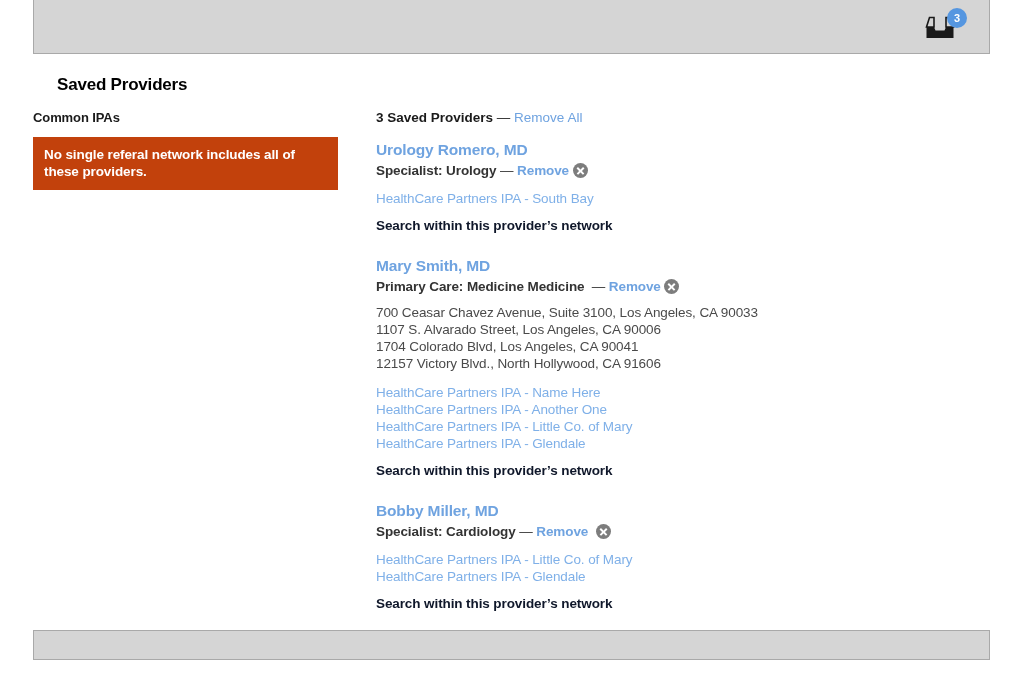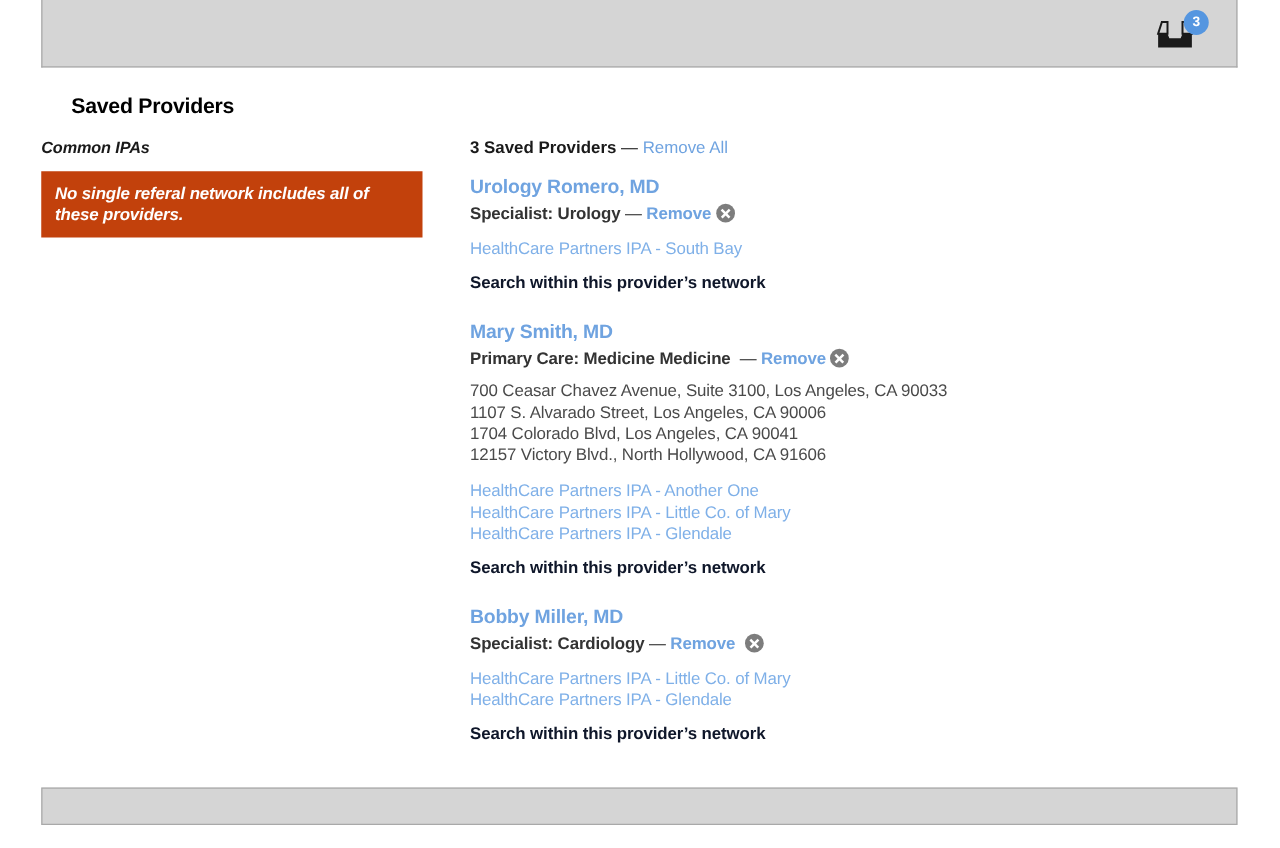--- a/index.html
+++ b/index.html
@@ -73,21 +73,20 @@
     letter-spacing: -0.2px;
     margin-left: 24px;
   }
 
   
   .left-col {
     position: absolute;
     left: 33px;
     top: 110px;
     width: 305px;
-    font-style: italic;
   }
   .left-heading {
     font-size: 13px;
     font-weight: bold;
     color: #1a1a1a;
     margin: 0 0 12px 0;
     letter-spacing: -0.1px;
   }
   .alert-box {
     background: #c2410c;
@@ -274,20 +273,21 @@
             <span>&nbsp;</span>
             <span class="x-btn"></span>
           </div>
           <div class="addresses">
             <div>700 Ceasar Chavez Avenue, Suite 3100, Los Angeles, CA 90033</div>
             <div>1107 S. Alvarado Street, Los Angeles, CA 90006</div>
             <div>1704 Colorado Blvd, Los Angeles, CA 90041</div>
             <div>12157 Victory Blvd., North Hollywood, CA 91606</div>
           </div>
           <div class="ipa-list">
+            <a href="#">HealthCare Partners IPA - Name Here</a>
             <a href="#">HealthCare Partners IPA - Another One</a>
             <a href="#">HealthCare Partners IPA - Little Co. of Mary</a>
             <a href="#">HealthCare Partners IPA - Glendale</a>
           </div>
           <a class="search-network" href="#">Search within this provider’s network</a>
         </div>
         <div class="provider">
           <a class="provider-name" href="#">Bobby Miller, MD</a>
           <div class="provider-meta">
             <span>Specialist: Cardiology</span>

